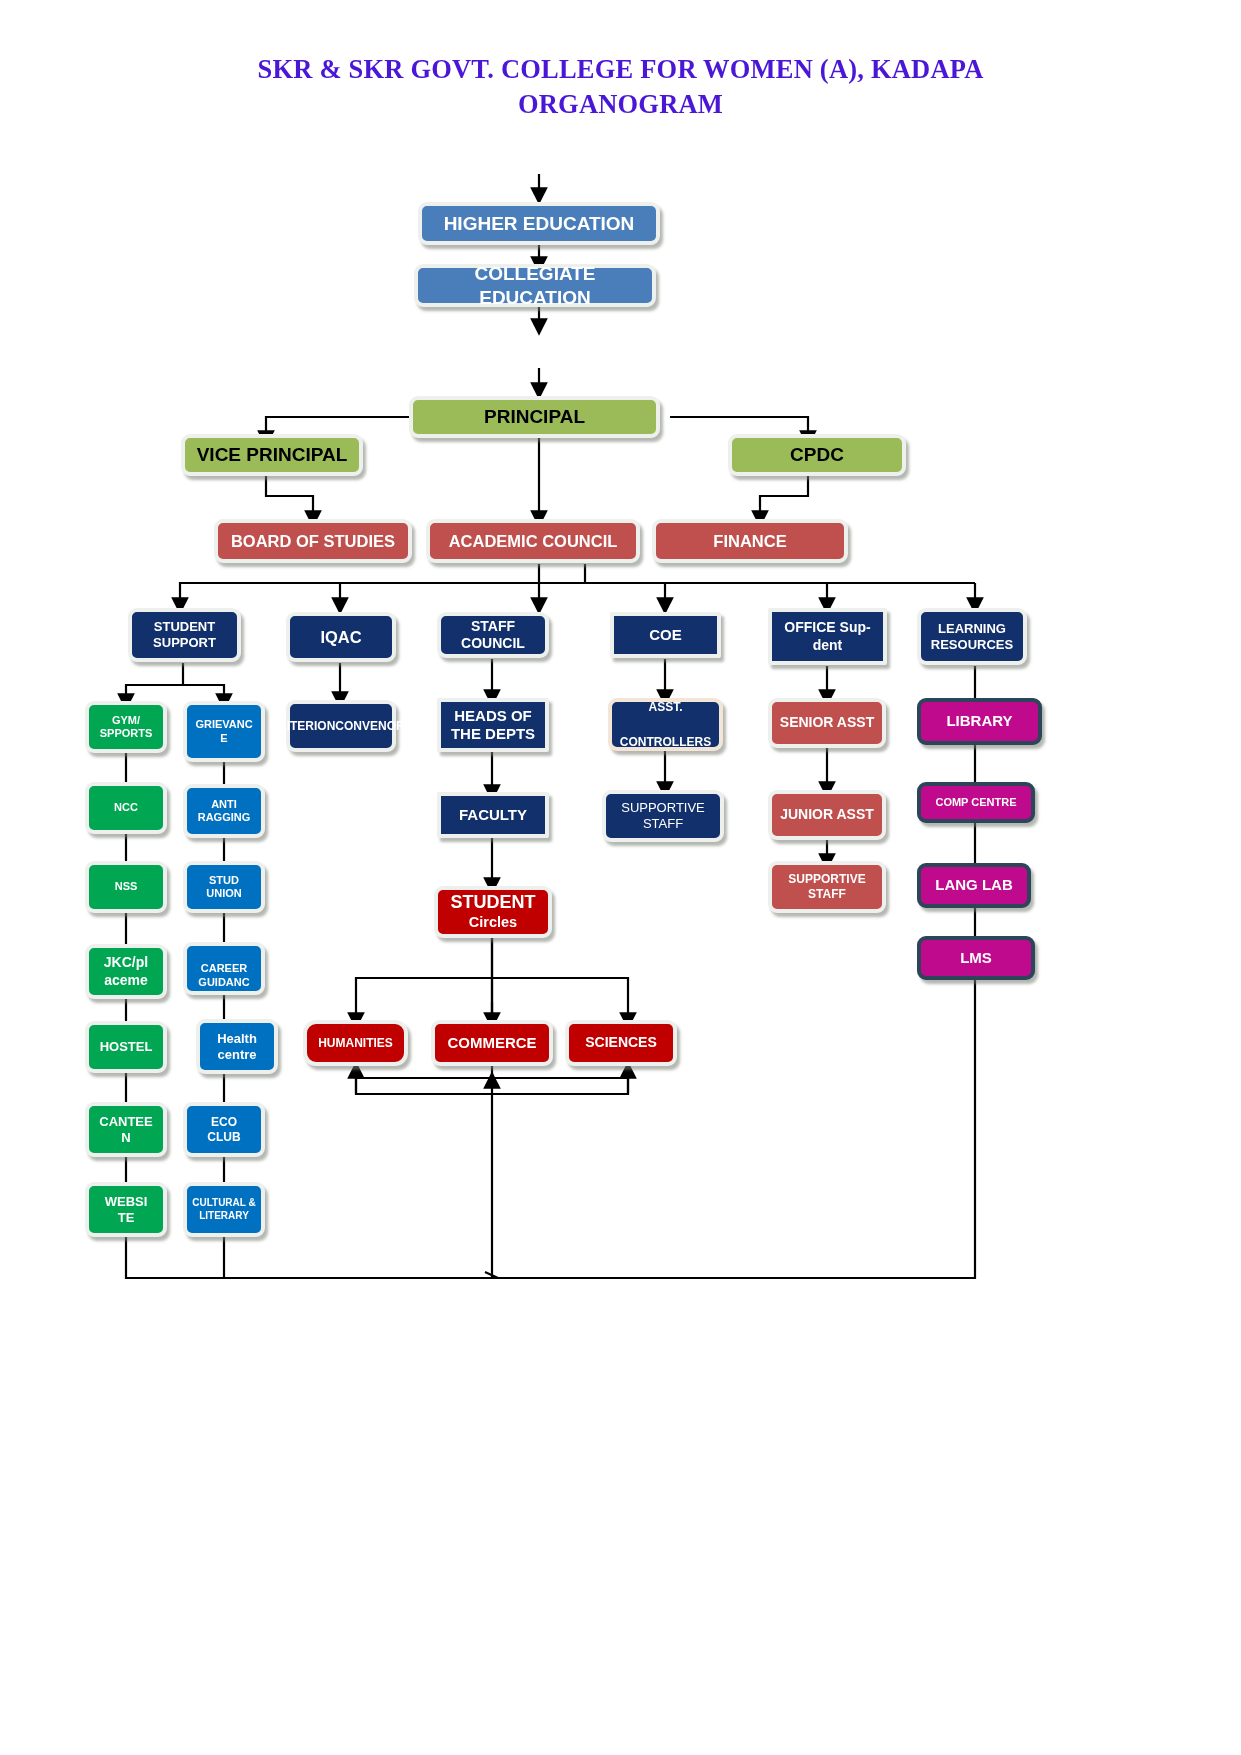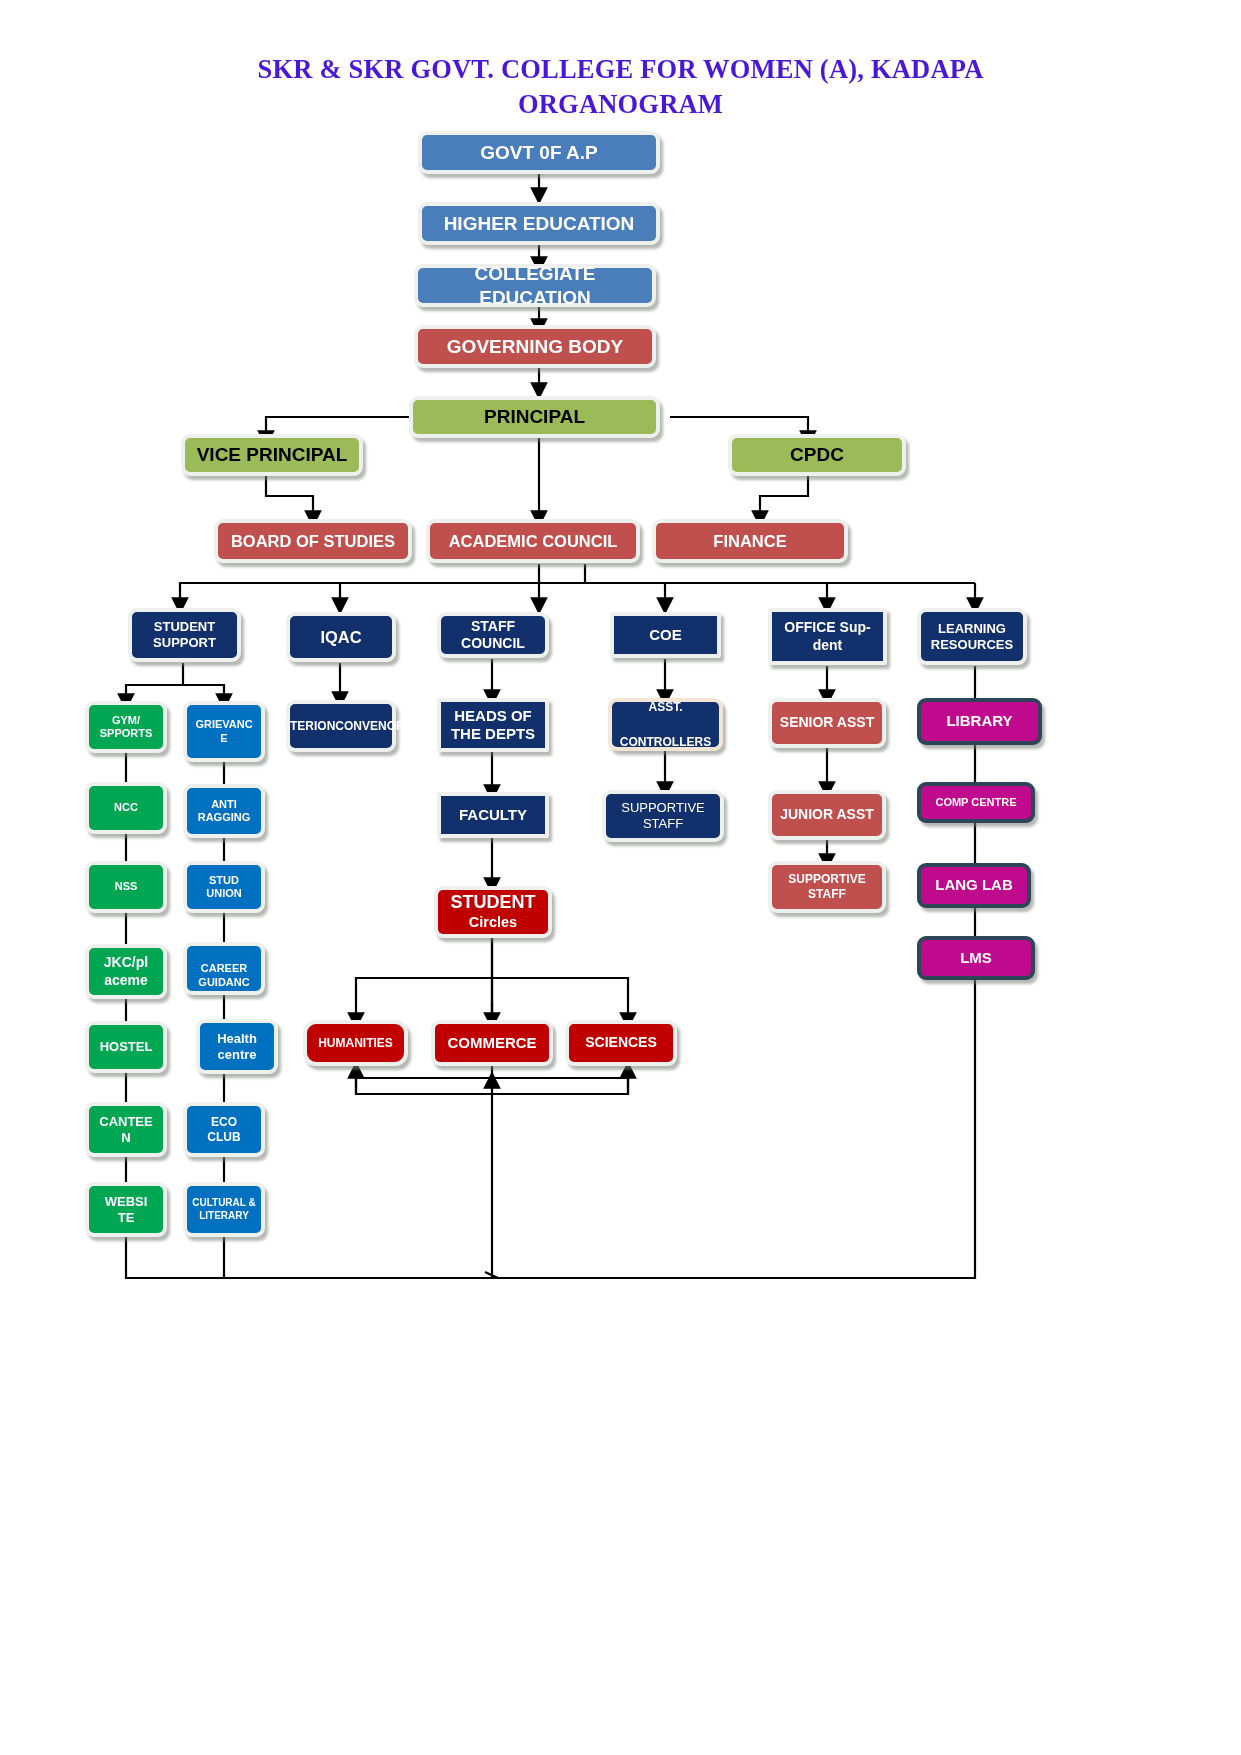--- a/index.html
+++ b/index.html
@@ -140,35 +140,29 @@
       <line x1="628" y1="1093" x2="628" y2="1070" marker-end="url(#ah)"></line>
 
       <path d="M126,1237 L126,1278 L492,1278"></path>
       <path d="M224,1237 L224,1278"></path>
       <path d="M975,980 L975,1278 L492,1278"></path>
       <line x1="492" y1="1278" x2="492" y2="1080" marker-end="url(#ah)"></line>
       <line x1="485" y1="1272" x2="498" y2="1278"></line>
     </g>
   </svg>
 
-  <div class="node blue fs19" style="left:418px;top:131px;width:242px;height:43px;">
-    <span class="lbl">GOVT 0F A.P</span>
-  </div>
 
   <div class="node blue fs19" style="left:418px;top:202px;width:242px;height:43px;">
     <span class="lbl">HIGHER EDUCATION</span>
   </div>
 
   <div class="node blue fs19" style="left:414px;top:264px;width:242px;height:43px;">
     <span class="lbl">COLLEGIATE EDUCATION</span>
   </div>
 
-  <div class="node red fs19" style="left:414px;top:325px;width:242px;height:43px;">
-    <span class="lbl">GOVERNING BODY</span>
-  </div>
 
   <div class="node green fs19" style="left:409px;top:396px;width:251px;height:42px;">
     <span class="lbl">PRINCIPAL</span>
   </div>
 
   <div class="node green fs19" style="left:181px;top:434px;width:182px;height:42px;">
     <span class="lbl">VICE PRINCIPAL</span>
   </div>
 
   <div class="node green fs19" style="left:728px;top:434px;width:178px;height:42px;">

